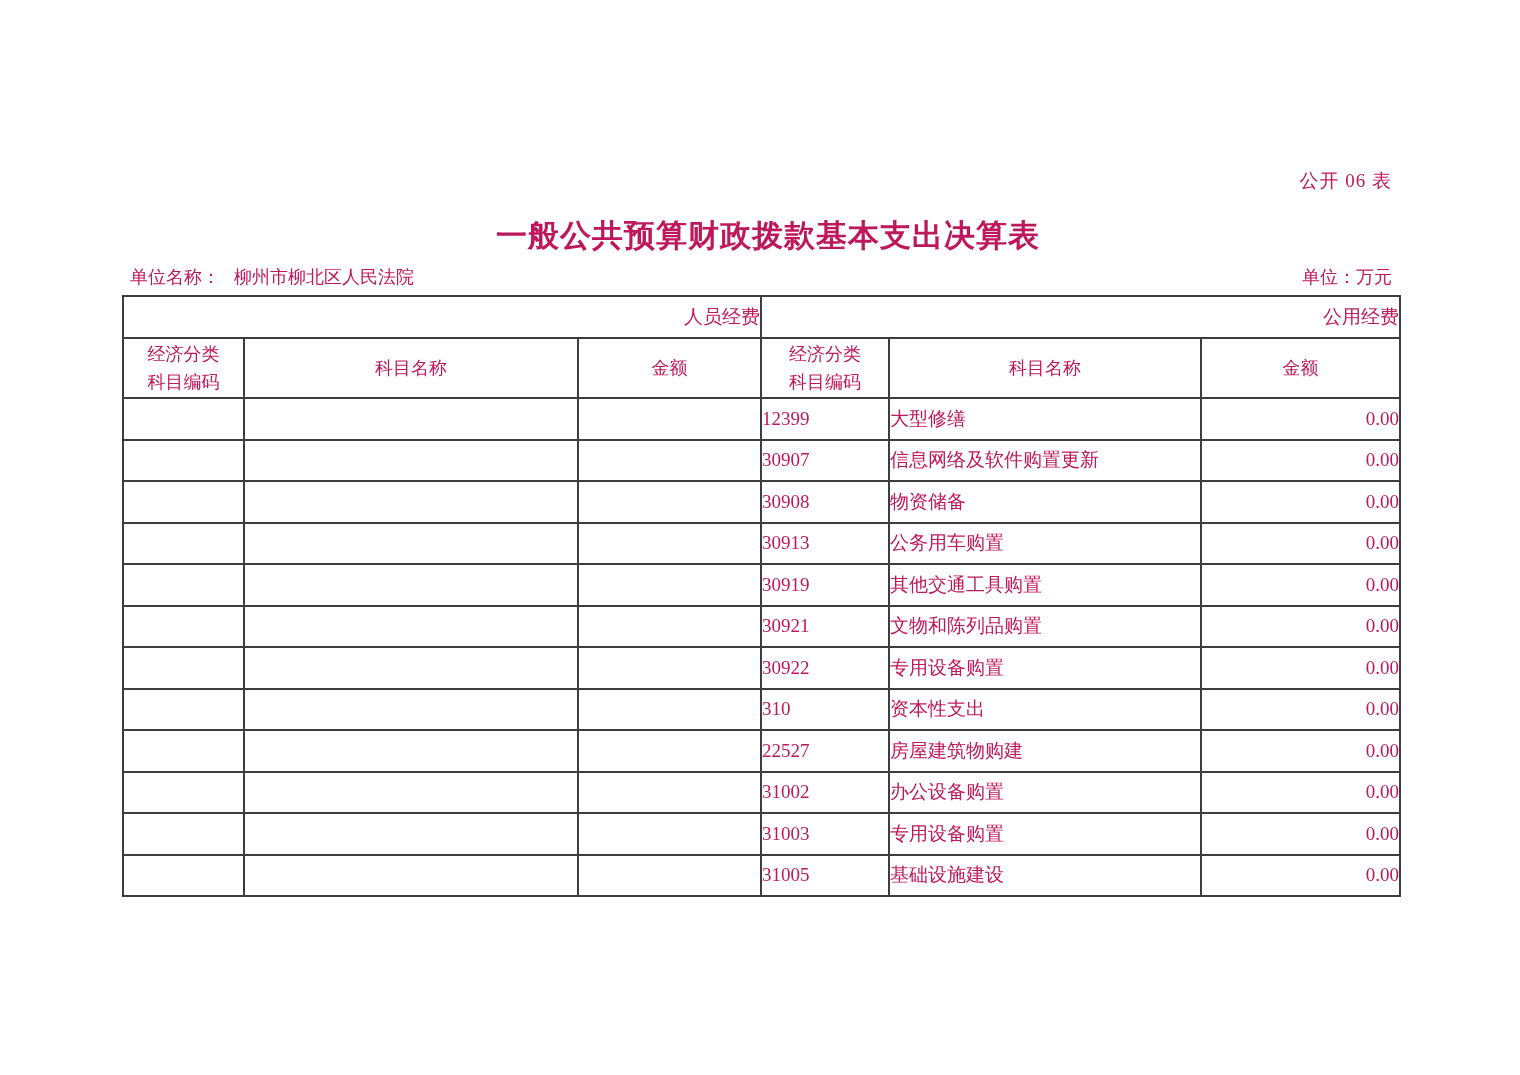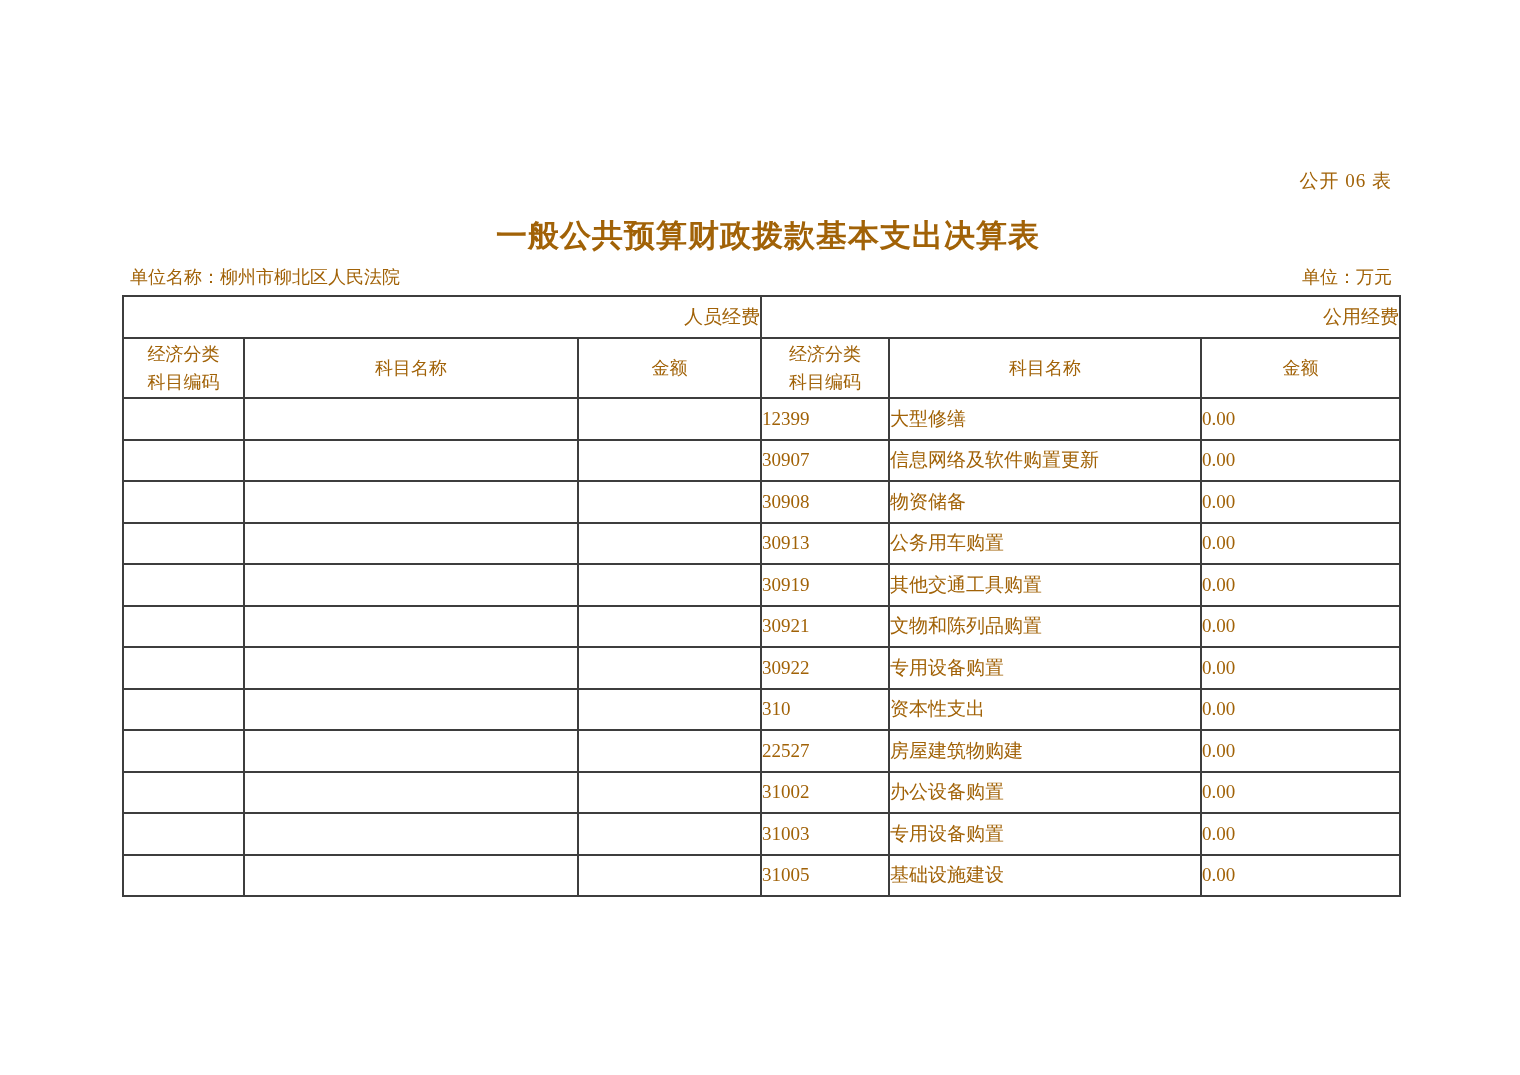--- a/index.html
+++ b/index.html
@@ -6,21 +6,21 @@
     margin: 0;
     padding: 0;
     background: #ffffff;
   }
   .page {
     position: relative;
     width: 1520px;
     height: 1075px;
     background: #ffffff;
     font-family: "Liberation Serif", "DejaVu Serif", serif;
-    color: #a16207;
+    color: #be185d;
     overflow: hidden;
   }
   .doc-label {
     position: absolute;
     top: 168px;
     right: 128px;
     font-size: 19px;
     letter-spacing: 1px;
   }
   .title {
@@ -38,20 +38,21 @@
     position: absolute;
     top: 265px;
     left: 130px;
     width: 1262px;
     display: flex;
     justify-content: space-between;
     align-items: baseline;
     font-size: 18px;
   }
   .unit-name-value {
+    margin-left: 14px;
   }
   table.budget-table {
     position: absolute;
     top: 295px;
     left: 122px;
     width: 1277px;
     border-collapse: collapse;
     table-layout: fixed;
     background: #ffffff;
   }
@@ -80,20 +81,21 @@
   tbody td {
     height: 39.5px;
     font-size: 19px;
     vertical-align: middle;
   }
   td.cell-code, td.cell-name {
     text-align: left;
     padding-left: 12px;
   }
   td.cell-amount {
+    text-align: right;
     padding-right: 10px;
   }
 </style>
 </head>
 <body>
 
 <div class="page">
 
   <div class="doc-label">公开 06 表</div>
 

